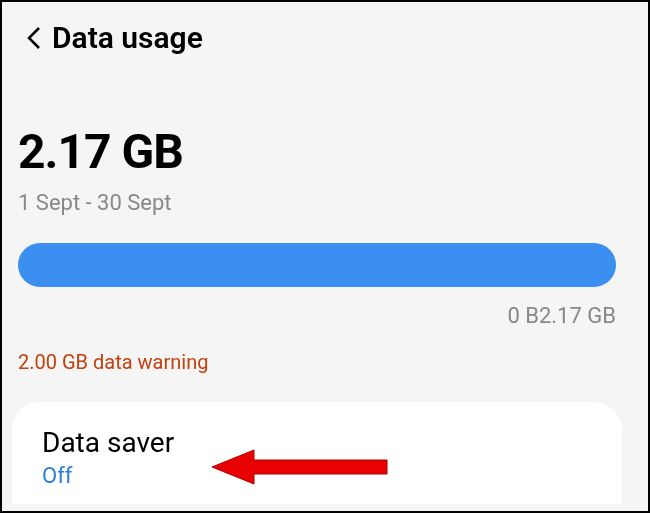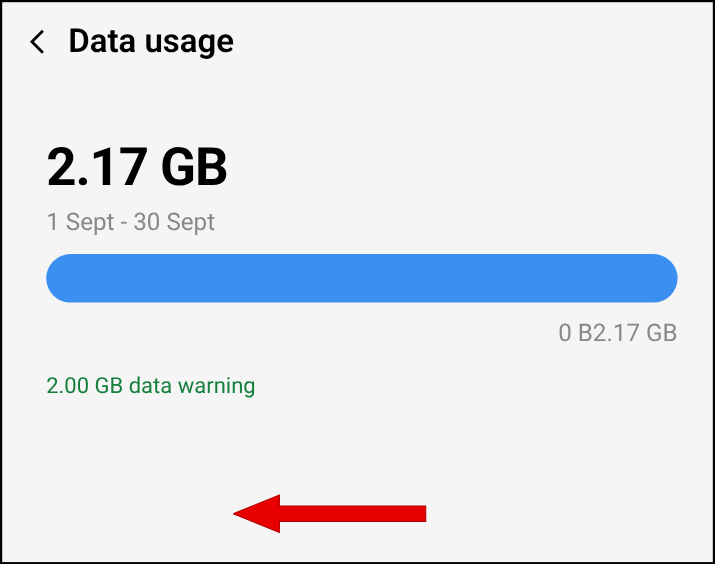--- a/index.html
+++ b/index.html
@@ -13,41 +13,41 @@
       height: 513px;
       background: #f5f5f5;
       border: 2px solid #000;
       position: relative;
       overflow: hidden;
     }
     .header {
       display: flex;
       align-items: center;
       padding: 18px 22px;
-      gap: 18px;
+      gap: 8px;
     }
     .back-icon {
       width: 20px;
       height: 28px;
       display: flex;
       align-items: center;
       justify-content: center;
     }
     .back-icon svg {
       stroke: #000;
       stroke-width: 2.5;
       fill: none;
     }
     .header-title {
       font-size: 30px;
       font-weight: 600;
       color: #000;
     }
     .content {
-      padding: 50px 32px 0 40px;
+      padding: 50px 32px 0 16px;
     }
     .usage-line {
       display: flex;
       align-items: baseline;
       gap: 8px;
       margin-bottom: 10px;
     }
     .usage-amount {
       font-size: 48px;
       font-weight: 700;
@@ -55,39 +55,39 @@
       letter-spacing: -1px;
     }
     .usage-suffix {
       font-size: 22px;
       font-weight: 400;
       color: #646464;
     }
     .date-range {
       font-size: 22px;
       color: #888;
-      margin-bottom: 16px;
+      margin-bottom: 28px;
     }
     .progress-bar {
       width: 100%;
       height: 44px;
       background: #3b8ff0;
       border-radius: 22px;
       margin-bottom: 16px;
     }
     .bar-labels {
       display: flex;
       justify-content: flex-end;
       font-size: 22px;
       color: #888;
       margin-bottom: 22px;
     }
     .warning-text {
       font-size: 20px;
-      color: #15803d;
+      color: #c2410c;
       margin-bottom: 28px;
     }
     .card {
       background: #fff;
       border-radius: 28px 28px 0 0;
       padding: 24px 30px 16px 30px;
       margin: 0 -6px;
     }
     .card-title {
       font-size: 28px;
@@ -126,19 +126,23 @@
 
   <div class="progress-bar"></div>
 
   <div class="bar-labels">
     <span>0 B</span>
     <span>2.17 GB</span>
   </div>
 
   <div class="warning-text">2.00 GB data warning</div>
 
+  <div class="card">
+    <div class="card-title">Data saver</div>
+    <div class="card-status">Off</div>
+  </div>
 </div>
 
 <div class="arrow-annotation">
   <svg width="180" height="50" viewBox="0 0 180 50">
     <polygon points="0,25 42,8 42,18 175,18 175,32 42,32 42,42" fill="#e80000" stroke="#b00000" stroke-width="1"></polygon>
   </svg>
 </div>
 
 </body></html>

